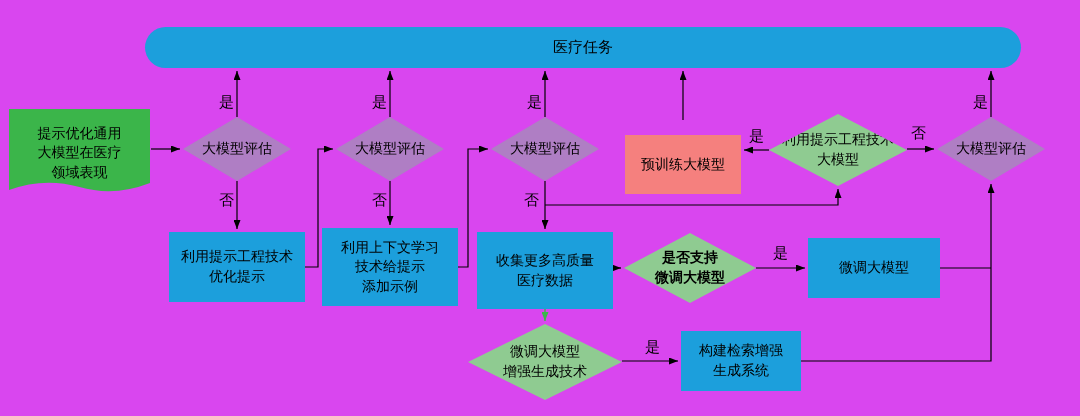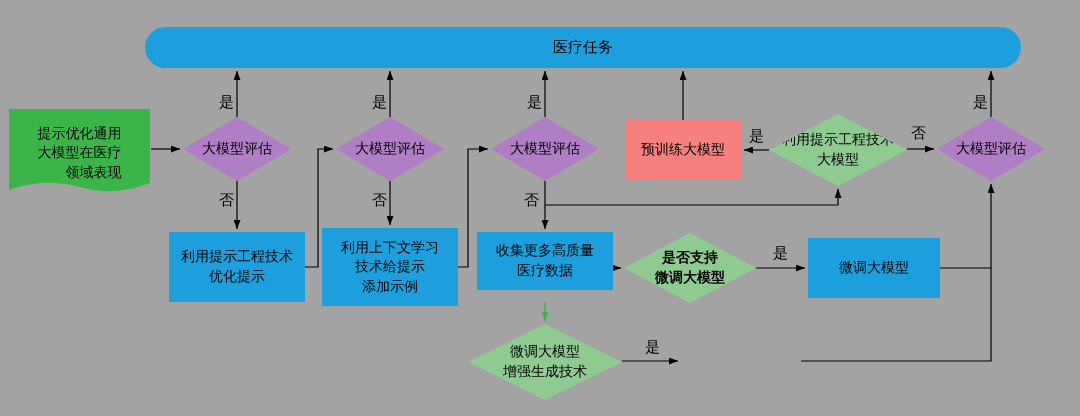--- a/index.html
+++ b/index.html
@@ -1,29 +1,29 @@
 <!DOCTYPE html>
 <html><head>
 <meta charset="utf-8">
 <style>
   * { margin:0; padding:0; box-sizing:border-box; }
   html,body { background:#ffffff; }
   body { font-family:"DejaVu Sans","Liberation Sans",sans-serif; }
-  .canvas { position:relative; width:1080px; height:416px; background:#a3a3a3; overflow:hidden; }
+  .canvas { position:relative; width:1080px; height:416px; background:#d946ef; overflow:hidden; }
   .connectors { position:absolute; left:0; top:0; width:1080px; height:416px; }
   .node {
     position:absolute; display:flex; align-items:center; justify-content:center;
     text-align:center; color:#000;
     font-family:"Liberation Serif","DejaVu Serif",serif;
   }
   .node-text { white-space:pre-line; font-size:14px; line-height:1.4; position:relative; z-index:2; }
   .stadium { background:#1C9FDC; border-radius:21px; }
   .stadium .node-text { font-size:15px; }
   .rect-blue { background:#1C9FDC; }
-  .rect-red  { background:#F5807E; }
+  .rect-red  { background:#F5807E;margin-top:15px; }
   .diamond { clip-path:polygon(50% 0%,100% 50%,50% 100%,0% 50%); }
   .purple { background:#AF7EC4;font-family:Liberation Serif, serif; }
   .lgreen { background:#8FCB91; }
   .start-node { background:transparent; }
   .shape-bg { position:absolute; left:0; top:0; width:100%; height:100%; z-index:1; }
   .edge-label {
     position:absolute; font-size:15px; color:#000; z-index:3;
     font-family:"Liberation Serif","DejaVu Serif",serif;
   }
 </style>
@@ -61,21 +61,21 @@
     <path d="M940,268 H991" fill="none" stroke="#000" stroke-width="1.2"></path>
     <path d="M801,361 H991 V184" fill="none" stroke="#000" stroke-width="1.2" marker-end="url(#arr)"></path>
     <path d="M545,302 V321" fill="none" stroke="#3BB54A" stroke-width="1.4" marker-end="url(#arrg)"></path>
     <path d="M622,361 H678" fill="none" stroke="#000" stroke-width="1.2" marker-end="url(#arr)"></path>
   </svg>
 
   <div class="node stadium" style="left:145px; top:27px; width:876px; height:41px;">
     <span class="node-text">医疗任务</span>
   </div>
 
-  <div class="node start-node" style="left:8px; top:108px; width:143px; height:90px;text-align:right;">
+  <div class="node start-node" style="left:8px; top:108px; width:143px; height:90px;">
     <svg class="shape-bg" viewBox="0 0 143 90" preserveAspectRatio="none" xmlns="http://www.w3.org/2000/svg">
       <path d="M1,1 H142 V75 Q106,89 71.5,79 Q36,69 1,82 Z" fill="#3BB54A"></path>
     </svg>
     <span class="node-text">提示优化通用
 大模型在医疗
 领域表现</span>
   </div>
 
   <div class="node diamond purple" style="left:183px; top:117px; width:108px; height:64px;">
     <span class="node-text">大模型评估</span>
@@ -101,36 +101,40 @@
 
   <div class="node rect-blue" style="left:322px; top:228px; width:136px; height:78px;">
     <span class="node-text">利用上下文学习
 技术给提示
 添加示例</span>
   </div>
   <div class="node rect-blue" style="left:169px; top:232px; width:136px; height:70px;">
     <span class="node-text">利用提示工程技术
 优化提示</span>
   </div>
-  <div class="node rect-blue" style="left:477px; top:232px; width:136px; height:58px;">
+  <div class="node rect-blue" style="left:477px; top:232px; width:136px; height:77px;">
     <span class="node-text">收集更多高质量
 医疗数据</span>
   </div>
 
   <div class="node diamond lgreen" style="left:624px; top:233px; width:132px; height:70px;font-weight:bold;">
     <span class="node-text">是否支持
 微调大模型</span>
   </div>
   <div class="node rect-blue" style="left:808px; top:238px; width:132px; height:60px;">
     <span class="node-text">微调大模型</span>
   </div>
 
   <div class="node diamond lgreen" style="left:468px; top:324px; width:154px; height:76px;">
     <span class="node-text">微调大模型
 增强生成技术</span>
+  </div>
+  <div class="node rect-blue" style="left:681px; top:331px; width:120px; height:60px;">
+    <span class="node-text">构建检索增强
+生成系统</span>
   </div>
 
   <span class="edge-label" style="left:219px; top:93px;">是</span>
   <span class="edge-label" style="left:219px; top:191px;">否</span>
   <span class="edge-label" style="left:372px; top:93px;">是</span>
   <span class="edge-label" style="left:372px; top:191px;">否</span>
   <span class="edge-label" style="left:527px; top:93px;">是</span>
   <span class="edge-label" style="left:524px; top:191px;">否</span>
   <span class="edge-label" style="left:749px; top:127px;">是</span>
   <span class="edge-label" style="left:911px; top:124px;">否</span>

